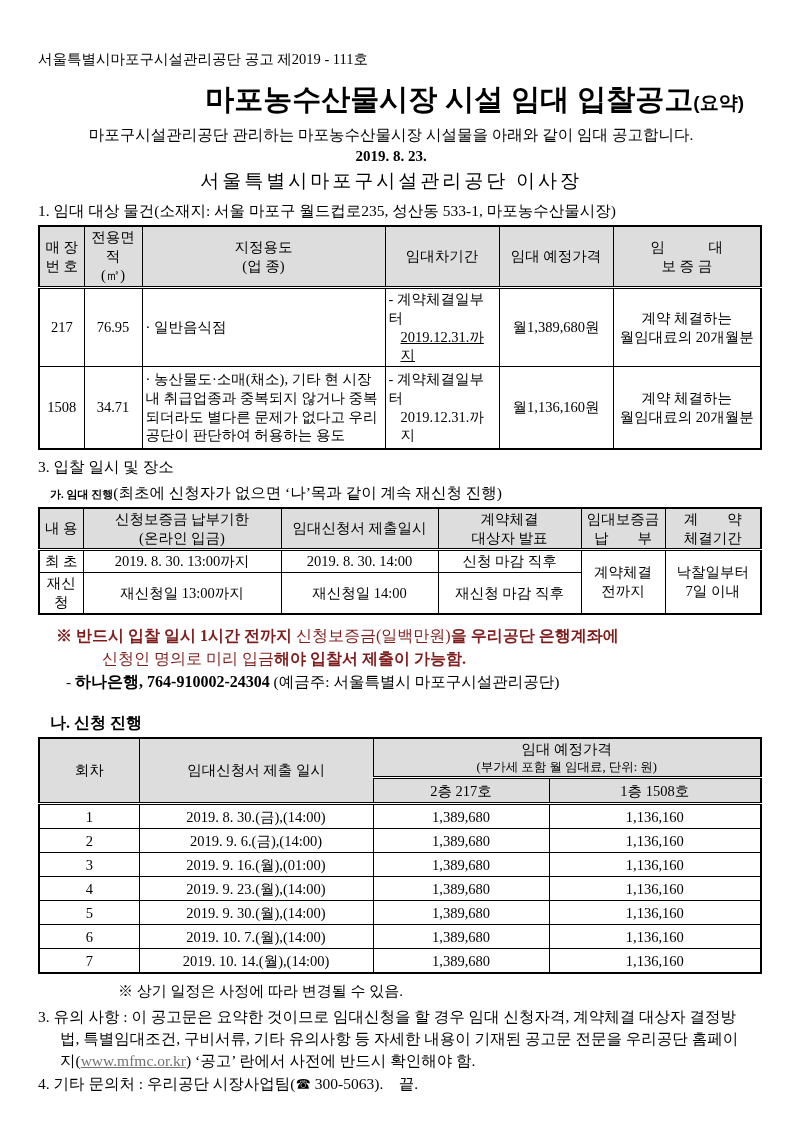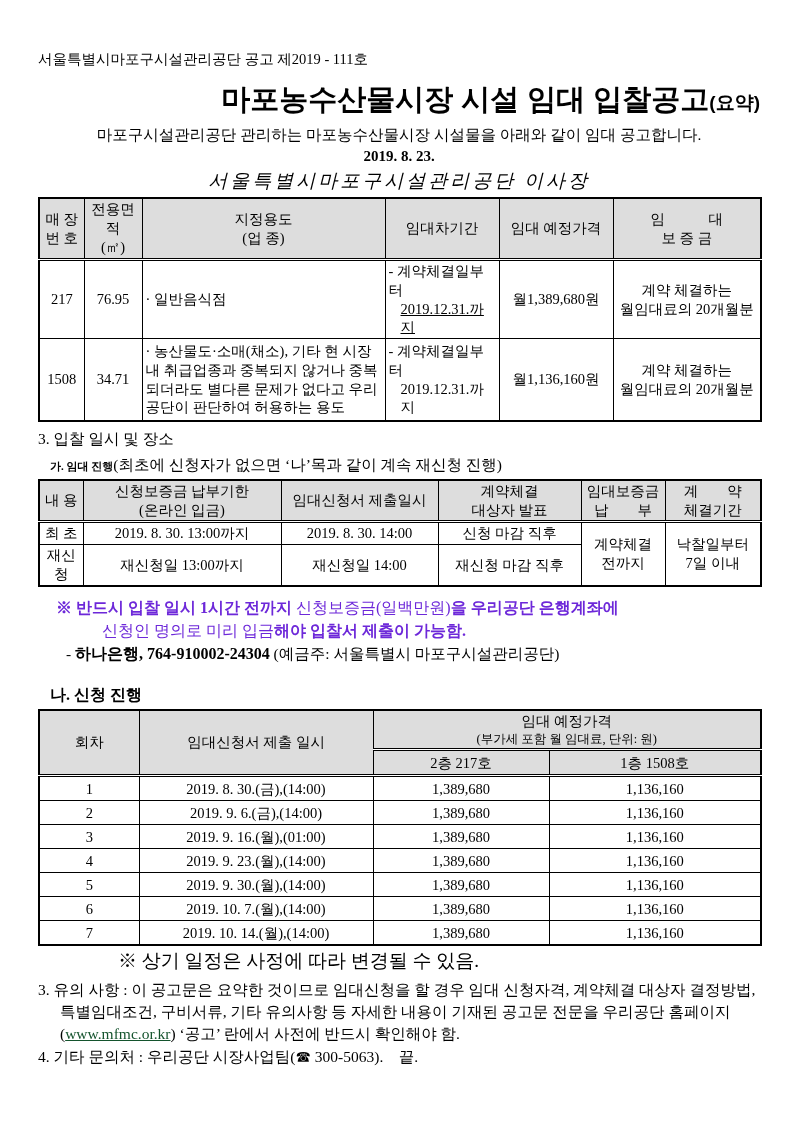--- a/index.html
+++ b/index.html
@@ -1,81 +1,82 @@
 <!DOCTYPE html>
 <html><head>
 <meta charset="utf-8">
 <style>
   html,body { margin:0; padding:0; background:#fff; }
   body { width:794px; height:1123px; color:#000;
          font-family:"Liberation Serif","DejaVu Serif",serif; }
   .page { box-sizing:border-box; width:794px; height:1123px;
-          padding:50px 34px 0 38px; overflow:hidden; background:#fff; }
+          padding:50px 50px 0 38px; overflow:hidden; background:#fff; }
 
   .notice-no { font-size:14.5px; }
 
   .title { text-align:right; margin-top:14px;
            font-family:"Liberation Sans","DejaVu Sans",sans-serif;
            font-weight:bold; font-size:29px; line-height:1.15; }
   .title .suffix { font-size:19px; font-weight:bold; }
 
   .intro  { text-align:center; margin-top:9px;  font-size:15.5px; }
   .date   { text-align:center; margin-top:2px;  font-size:15px; font-weight:bold; }
-  .issuer { text-align:center; margin-top:3px;  font-size:19px; letter-spacing:3px;font-style:italic; }
+  .issuer { text-align:center; margin-top:3px;  font-size:19px; letter-spacing:3px; }
 
   .s-heading { margin-top:7px; font-size:15.5px; }
 
   table { width:722px; border-collapse:collapse; table-layout:fixed;
           border:2px solid #000; margin-top:3px; }
   th,td { border:1px solid #000; padding:1px 3px; font-size:14.5px;
           font-weight:normal; text-align:center; vertical-align:middle;
           line-height:1.3; overflow:hidden; }
   thead th { background:#ddd; }
   .dbl th, th.dbl, td.dbl { border-bottom:3px double #000; }
   .left { text-align:left; }
   .u { text-decoration:underline; }
   .small { font-size:12.5px; }
 
   .sub-a { padding-left:12px; margin-top:5px; font-size:15.5px; }
   .sub-a .b { font-weight:bold; font-size:11px; }
 
   .red-note { margin-top:9px; padding-left:18px; font-size:16px;
-              color:#6d28d9; line-height:1.45; }
+              color:#7f1d1d; line-height:1.45; }
   .red-note .rb { font-weight:bold; }
   .red-note .line2 { padding-left:46px; }
 
   .bank { padding-left:28px; margin-top:2px; font-size:15.5px; }
   .bank .b { font-weight:bold; font-size:16px; }
 
   .sub-b  { padding-left:12px; margin-top:20px; font-weight:bold; font-size:16px; }
   .sub-b1 { padding-left:40px; margin-top:4px; font-size:15px; }
 
   .t3 td { height:21px; }
-  .note2 { margin-top:2px; padding-left:80px; font-size:19px; }
+  .note2 { margin-top:8px; padding-left:80px; font-size:15px; }
 
   .item3 { margin-top:5px; font-size:15.5px; line-height:1.42;
            padding-left:22px; text-indent:-22px; }
   .item4 { margin-top:2px; font-size:15.5px; }
-  .link { color:#14532d; text-decoration:underline;text-align:right; }
+  .link { color:#737373; text-decoration:underline;text-align:right; }
 </style>
 </head>
 <body>
 
 <div class="page">
 
   <div class="notice-no">서울특별시마포구시설관리공단 공고 제2019 - 111호</div>
 
   <div class="title">
     <span>마포농수산물시장 시설 임대 입찰공고</span><span class="suffix">(요약)</span>
   </div>
 
   <div class="intro">마포구시설관리공단 관리하는 마포농수산물시장 시설물을 아래와 같이 임대 공고합니다.</div>
   <div class="date">2019. 8. 23.</div>
   <div class="issuer">서울특별시마포구시설관리공단 이사장</div>
 
+  <div class="s-heading">1. 임대 대상 물건(소재지: 서울 마포구 월드컵로235, 성산동 533-1, 마포농수산물시장)</div>
 
   <table class="t1">
     <colgroup>
       <col style="width:45px">
         <col style="width:58px">
         <col style="width:243px">
       <col style="width:114px">
         <col style="width:114px">
         <col style="width:148px">
     </colgroup>

